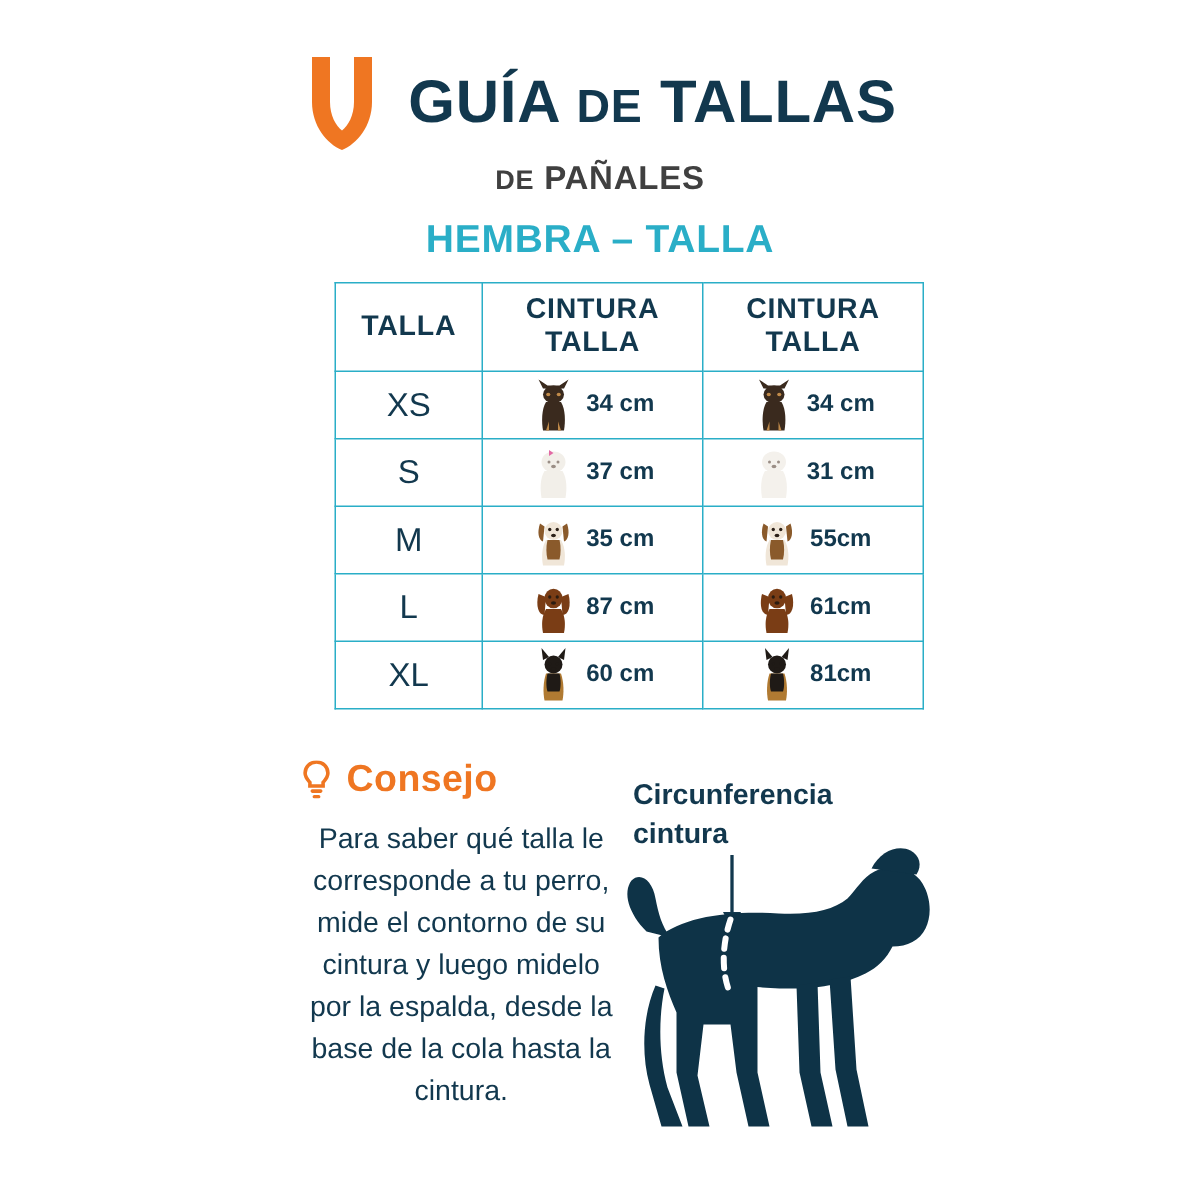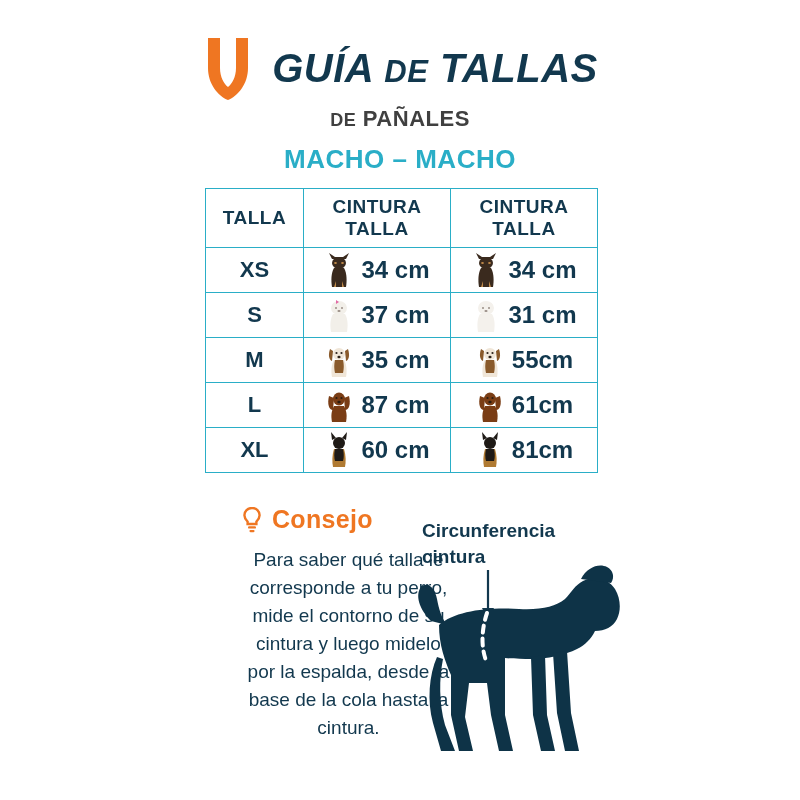--- a/index.html
+++ b/index.html
@@ -26,21 +26,20 @@
     padding-top: 34px;
     display: flex;
     flex-direction: column;
     align-items: center;
   }
   .title-row {
     display: flex;
     align-items: center;
     justify-content: space-between;
     gap: 18px;
-    font-style: italic;
   }
   .logo-mark {
     width: 52px;
     height: 68px;
     position: relative;
   }
   .main-title {
     font-size: 40px;
     font-weight: bold;
     letter-spacing: 0.5px;
@@ -64,21 +63,21 @@
     margin-top: 12px;
     font-size: 26px;
     font-weight: bold;
     color: #2aaec7;
     letter-spacing: 0.5px;
   }
 
   
   .table-wrap {
     position: absolute;
-    left: 205px;
+    left: 223px;
     top: 188px;
     width: 392px;
   }
   table.size-table {
     border-collapse: collapse;
     width: 392px;
     table-layout: fixed;
   }
   table.size-table td, table.size-table th {
     border: 1px solid #2aaec7;
@@ -96,55 +95,54 @@
     font-size: 19px;
     font-weight: bold;
     letter-spacing: 0.5px;
     line-height: 1.15;
   }
   tbody td {
     height: 44px;
   }
   .talla-cell {
     font-size: 22px;
-    font-weight: bold;
+    font-weight: normal;
   }
   .meas-cell {
     font-size: 0;
   }
   .meas-inner {
     display: flex;
     align-items: center;
     justify-content: center;
     gap: 7px;
     height: 44px;
   }
   .meas-text {
-    font-size: 24px;
+    font-size: 16px;
     font-weight: bold;
     color: #12384e;
     white-space: nowrap;
   }
   .dog-thumb {
     width: 30px;
     height: 38px;
     position: relative;
     flex: 0 0 auto;
   }
 
   
   .dog-thumb svg { display: block; }
 
   
   .consejo {
     position: absolute;
     left: 200px;
     top: 505px;
     width: 215px;
-    margin-left: 41px;
   }
   .consejo-head {
     display: flex;
     align-items: center;
     gap: 9px;
   }
   .bulb-icon {
     width: 22px;
     height: 26px;
     position: relative;
@@ -214,21 +212,21 @@
       <span class="main-title">
         <span>GUÍA</span>
         <span class="small">DE</span>
         <span>TALLAS</span>
       </span>
     </div>
     <div class="sub-title">
       <span class="small">DE</span>
       <span>PAÑALES</span>
     </div>
-    <div class="sub-title2">MACHO – MACHO</div>
+    <div class="sub-title2">HEMBRA – TALLA</div>
   </div>
 
   <div class="table-wrap">
     <table class="size-table">
       <colgroup>
         <col class="col-talla">
         <col class="col-h">
         <col class="col-m">
       </colgroup>
       <thead>

